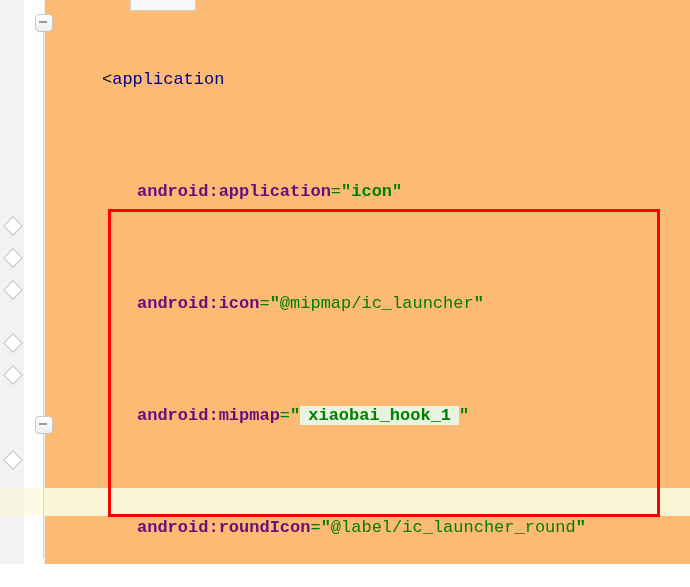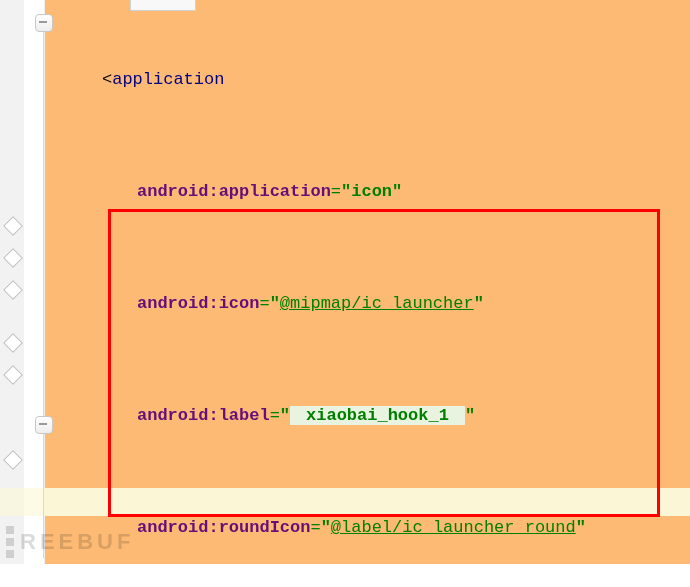--- a/index.html
+++ b/index.html
@@ -13,22 +13,22 @@
 .tab{position:absolute;left:130px;top:0;height:10px;width:64px;border:1px solid #d0d0d0;border-top:none;background:#f8f8f8}
 .code{position:absolute;left:52px;top:10px;right:0;white-space:pre}
 .line{height:28px}
 .pad1{padding-left:50px}
 .pad2{padding-left:85px}
 .br{color:#000}
 .tg{color:#000080}
 .at{color:#660e7a;font-weight:bold}
 .eq{color:#008000}
 .q{color:#008000;font-weight:bold}
-.vu{color:#008000;text-decoration:underline}
-.vbox{background:#e8f4e0;color:#008000;font-weight:bold;padding:0 16px}
+.vu{color:#008000;}
+.vbox{background:#e8f4e0;color:#008000;font-weight:bold;padding:0 8px}
 .hlbox{position:absolute;border:3px solid #ff0000}
 .ylw{position:absolute;background:#fbf7d6;height:28px}
 .watermark{position:absolute;left:6px;bottom:6px;display:flex;align-items:center;opacity:.14;font-family:Arial,Helvetica,sans-serif;font-weight:bold;font-size:22px;letter-spacing:4px;color:#000}
 .wm-l{display:inline-flex;flex-direction:column;gap:4px;margin-right:6px}
 .wm-l span{display:block;width:8px;height:8px;background:#000}
 </style>
 </head>
 <body>
 
 <div class="wrap">
@@ -51,21 +51,21 @@
   <div class="marker" style="top:368px"></div>
   <div class="marker" style="top:453px"></div>
 
   <div class="code">
     <div class="line pad1"><span class="br">&lt;</span><span class="tg">application</span></div>
 
     <div class="line pad2"><span class="at">android</span><span class="at">:</span><span class="at">application</span><span class="eq">=</span><span class="q">"</span><span class="q">icon</span><span class="q">"</span></div>
 
     <div class="line pad2"><span class="at">android</span><span class="at">:</span><span class="at">icon</span><span class="eq">=</span><span class="q">"</span><span class="vu">@mipmap/ic_launcher</span><span class="q">"</span></div>
 
-    <div class="line pad2"><span class="at">android</span><span class="at">:</span><span class="at">label</span><span class="eq">=</span><span class="q">"</span><span class="vbox">xiaobai_hook_1</span><span class="q">"</span></div>
+    <div class="line pad2"><span class="at">android</span><span class="at">:</span><span class="at">mipmap</span><span class="eq">=</span><span class="q">"</span><span class="vbox">xiaobai_hook_1</span><span class="q">"</span></div>
 
     <div class="line pad2"><span class="at">android</span><span class="at">:</span><span class="at">roundIcon</span><span class="eq">=</span><span class="q">"</span><span class="vu">@label/ic_launcher_round</span><span class="q">"</span></div>
 
     
 
     
 
     
     
     
@@ -78,21 +78,13 @@
 
     
     
     
     
 
     
     
   </div>
 
-  <div class="watermark">
-    <span class="wm-l">
-        <span></span>
-        <span></span>
-        <span></span>
-      </span>
-    <span>REEBUF</span>
-  </div>
 </div>
 
 </body></html>

